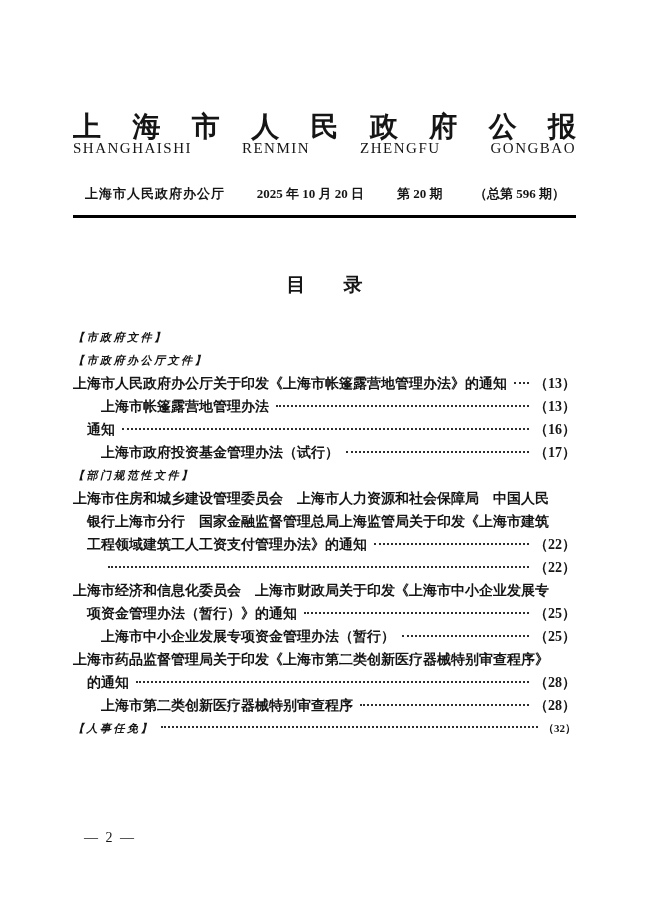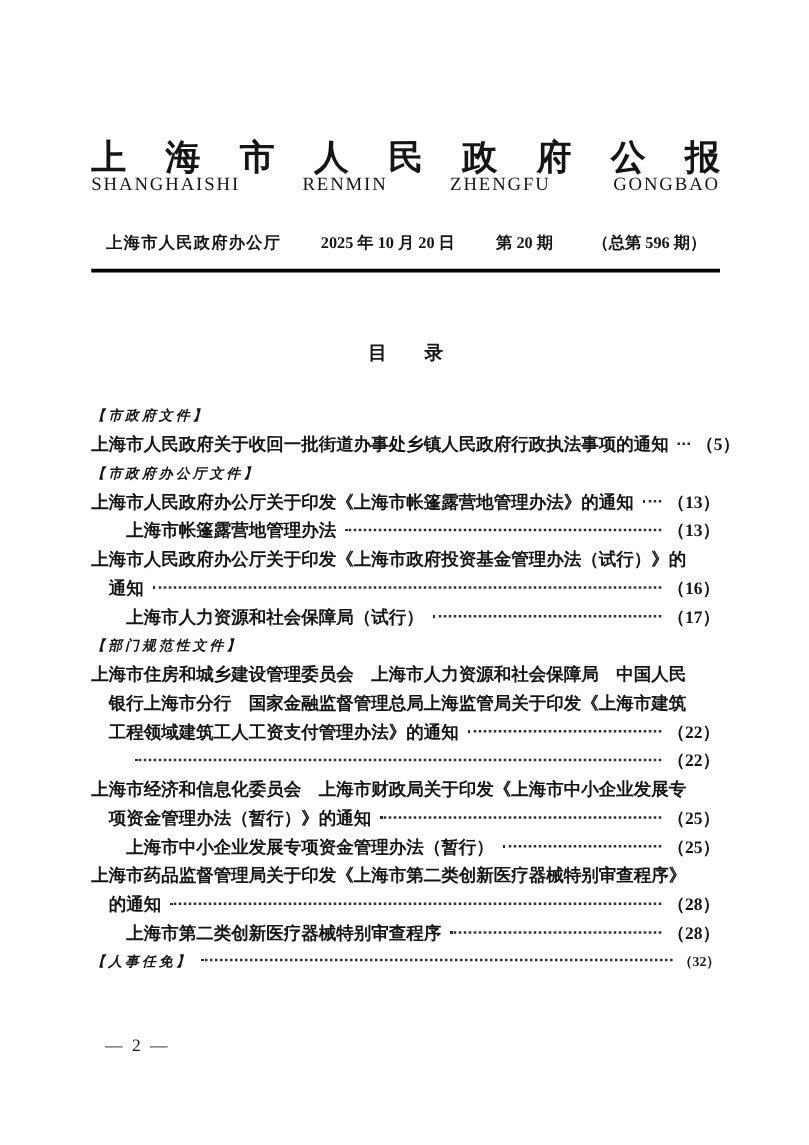--- a/index.html
+++ b/index.html
@@ -56,21 +56,21 @@
     margin-top: 12px;
     height: 3px;
     background: #000;
   }
 
   
   .toc-heading {
     margin-top: 57px;
     text-align: center;
     font-family: "Liberation Sans", "DejaVu Sans", sans-serif;
-    font-size: 15px;
+    font-size: 19px;
     font-weight: 700;
     line-height: 1;
   }
   .toc-list { margin-top: 32px; }
   .toc-row {
     display: flex;
     align-items: baseline;
     line-height: 23px;
     font-size: 14px;
     font-weight: 700;
@@ -138,56 +138,47 @@
     <div class="rule"></div>
 
     <div class="toc-heading">目　　录</div>
 
     <div class="toc-list">
   <div class="toc-row section" style="padding-left: 0px;">
     <span class="toc-text">【市政府文件】</span>
 
   </div>
 
-  <div class="toc-row entry" style="padding-left: 0px;">
-    <span class="toc-text">上海市人民政府关于收回一批街道办事处乡镇人民政府行政执法事项的通知</span>
-    <span class="leader"></span>
-    <span class="pg">（5）</span>
-  </div>
 
   <div class="toc-row section" style="padding-left: 0px;">
     <span class="toc-text">【市政府办公厅文件】</span>
 
   </div>
 
   <div class="toc-row entry" style="padding-left: 0px;">
     <span class="toc-text">上海市人民政府办公厅关于印发《上海市帐篷露营地管理办法》的通知</span>
     <span class="leader"></span>
     <span class="pg">（13）</span>
   </div>
 
   <div class="toc-row entry" style="padding-left: 28px;">
     <span class="toc-text">上海市帐篷露营地管理办法</span>
     <span class="leader"></span>
     <span class="pg">（13）</span>
   </div>
 
-  <div class="toc-row entry" style="padding-left: 0px;">
-    <span class="toc-text">上海市人民政府办公厅关于印发《上海市政府投资基金管理办法（试行）》的</span>
-
-  </div>
 
   <div class="toc-row entry" style="padding-left: 14px;">
     <span class="toc-text">通知</span>
     <span class="leader"></span>
     <span class="pg">（16）</span>
   </div>
 
   <div class="toc-row entry" style="padding-left: 28px;">
-    <span class="toc-text">上海市人力资源和社会保障局（试行）</span>
+    <span class="toc-text">上海市政府投资基金管理办法（试行）</span>
     <span class="leader"></span>
     <span class="pg">（17）</span>
   </div>
 
   <div class="toc-row section" style="padding-left: 0px;">
     <span class="toc-text">【部门规范性文件】</span>
 
   </div>
 
   <div class="toc-row entry" style="padding-left: 0px;">

